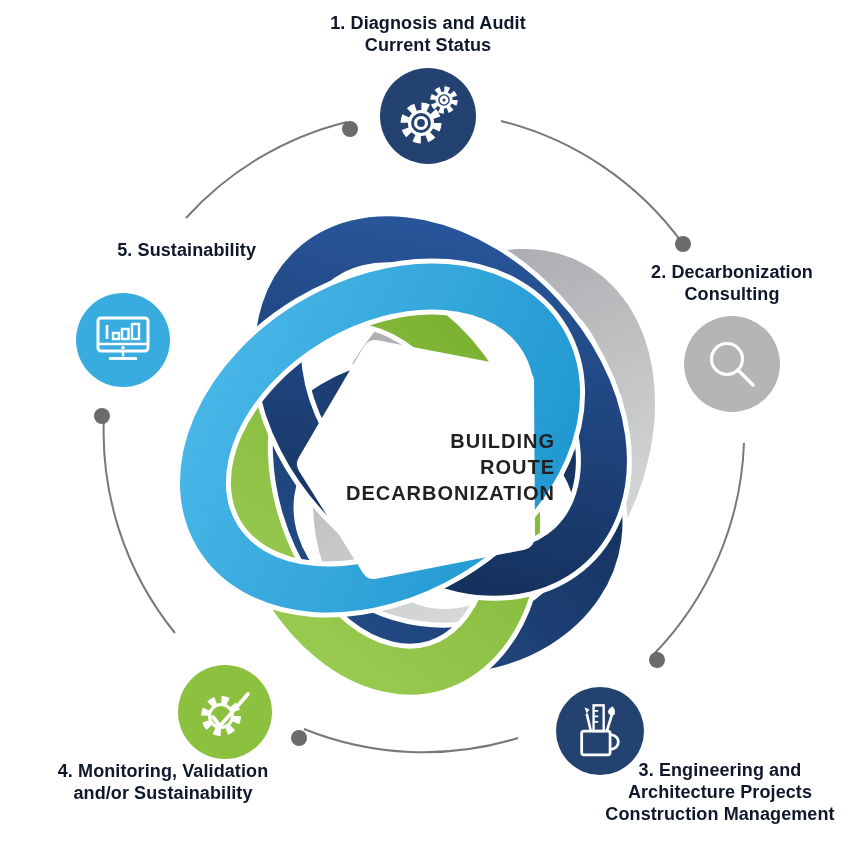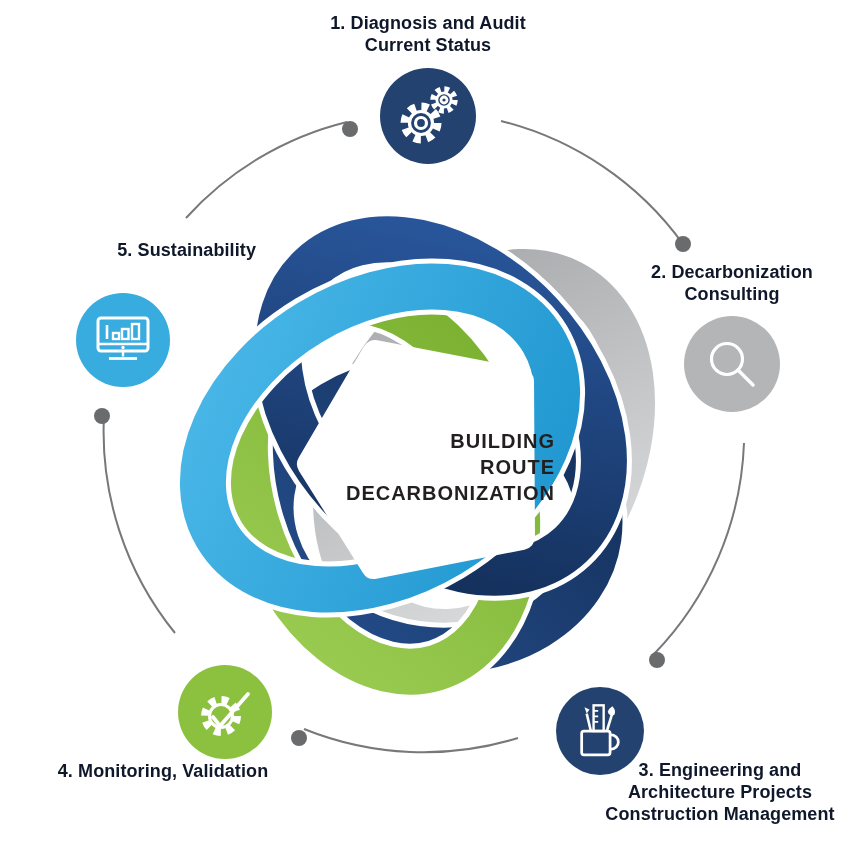--- a/index.html
+++ b/index.html
@@ -174,19 +174,20 @@
   </div>
 
   <div class="step-label" style="left:568px;top:759px;width:304px;">
     <div>3. Engineering and</div>
     <div>Architecture Projects</div>
     <div>Construction Management</div>
   </div>
 
   <div class="step-label" style="left:13px;top:760px;width:300px;">
     <div>4. Monitoring, Validation</div>
+    <div>and/or Sustainability</div>
   </div>
 
   <div class="step-label" style="left:0px;top:239px;width:256px;text-align:right;">
     <div>5. Sustainability</div>
   </div>
 
 </div>
 
 </body></html>

